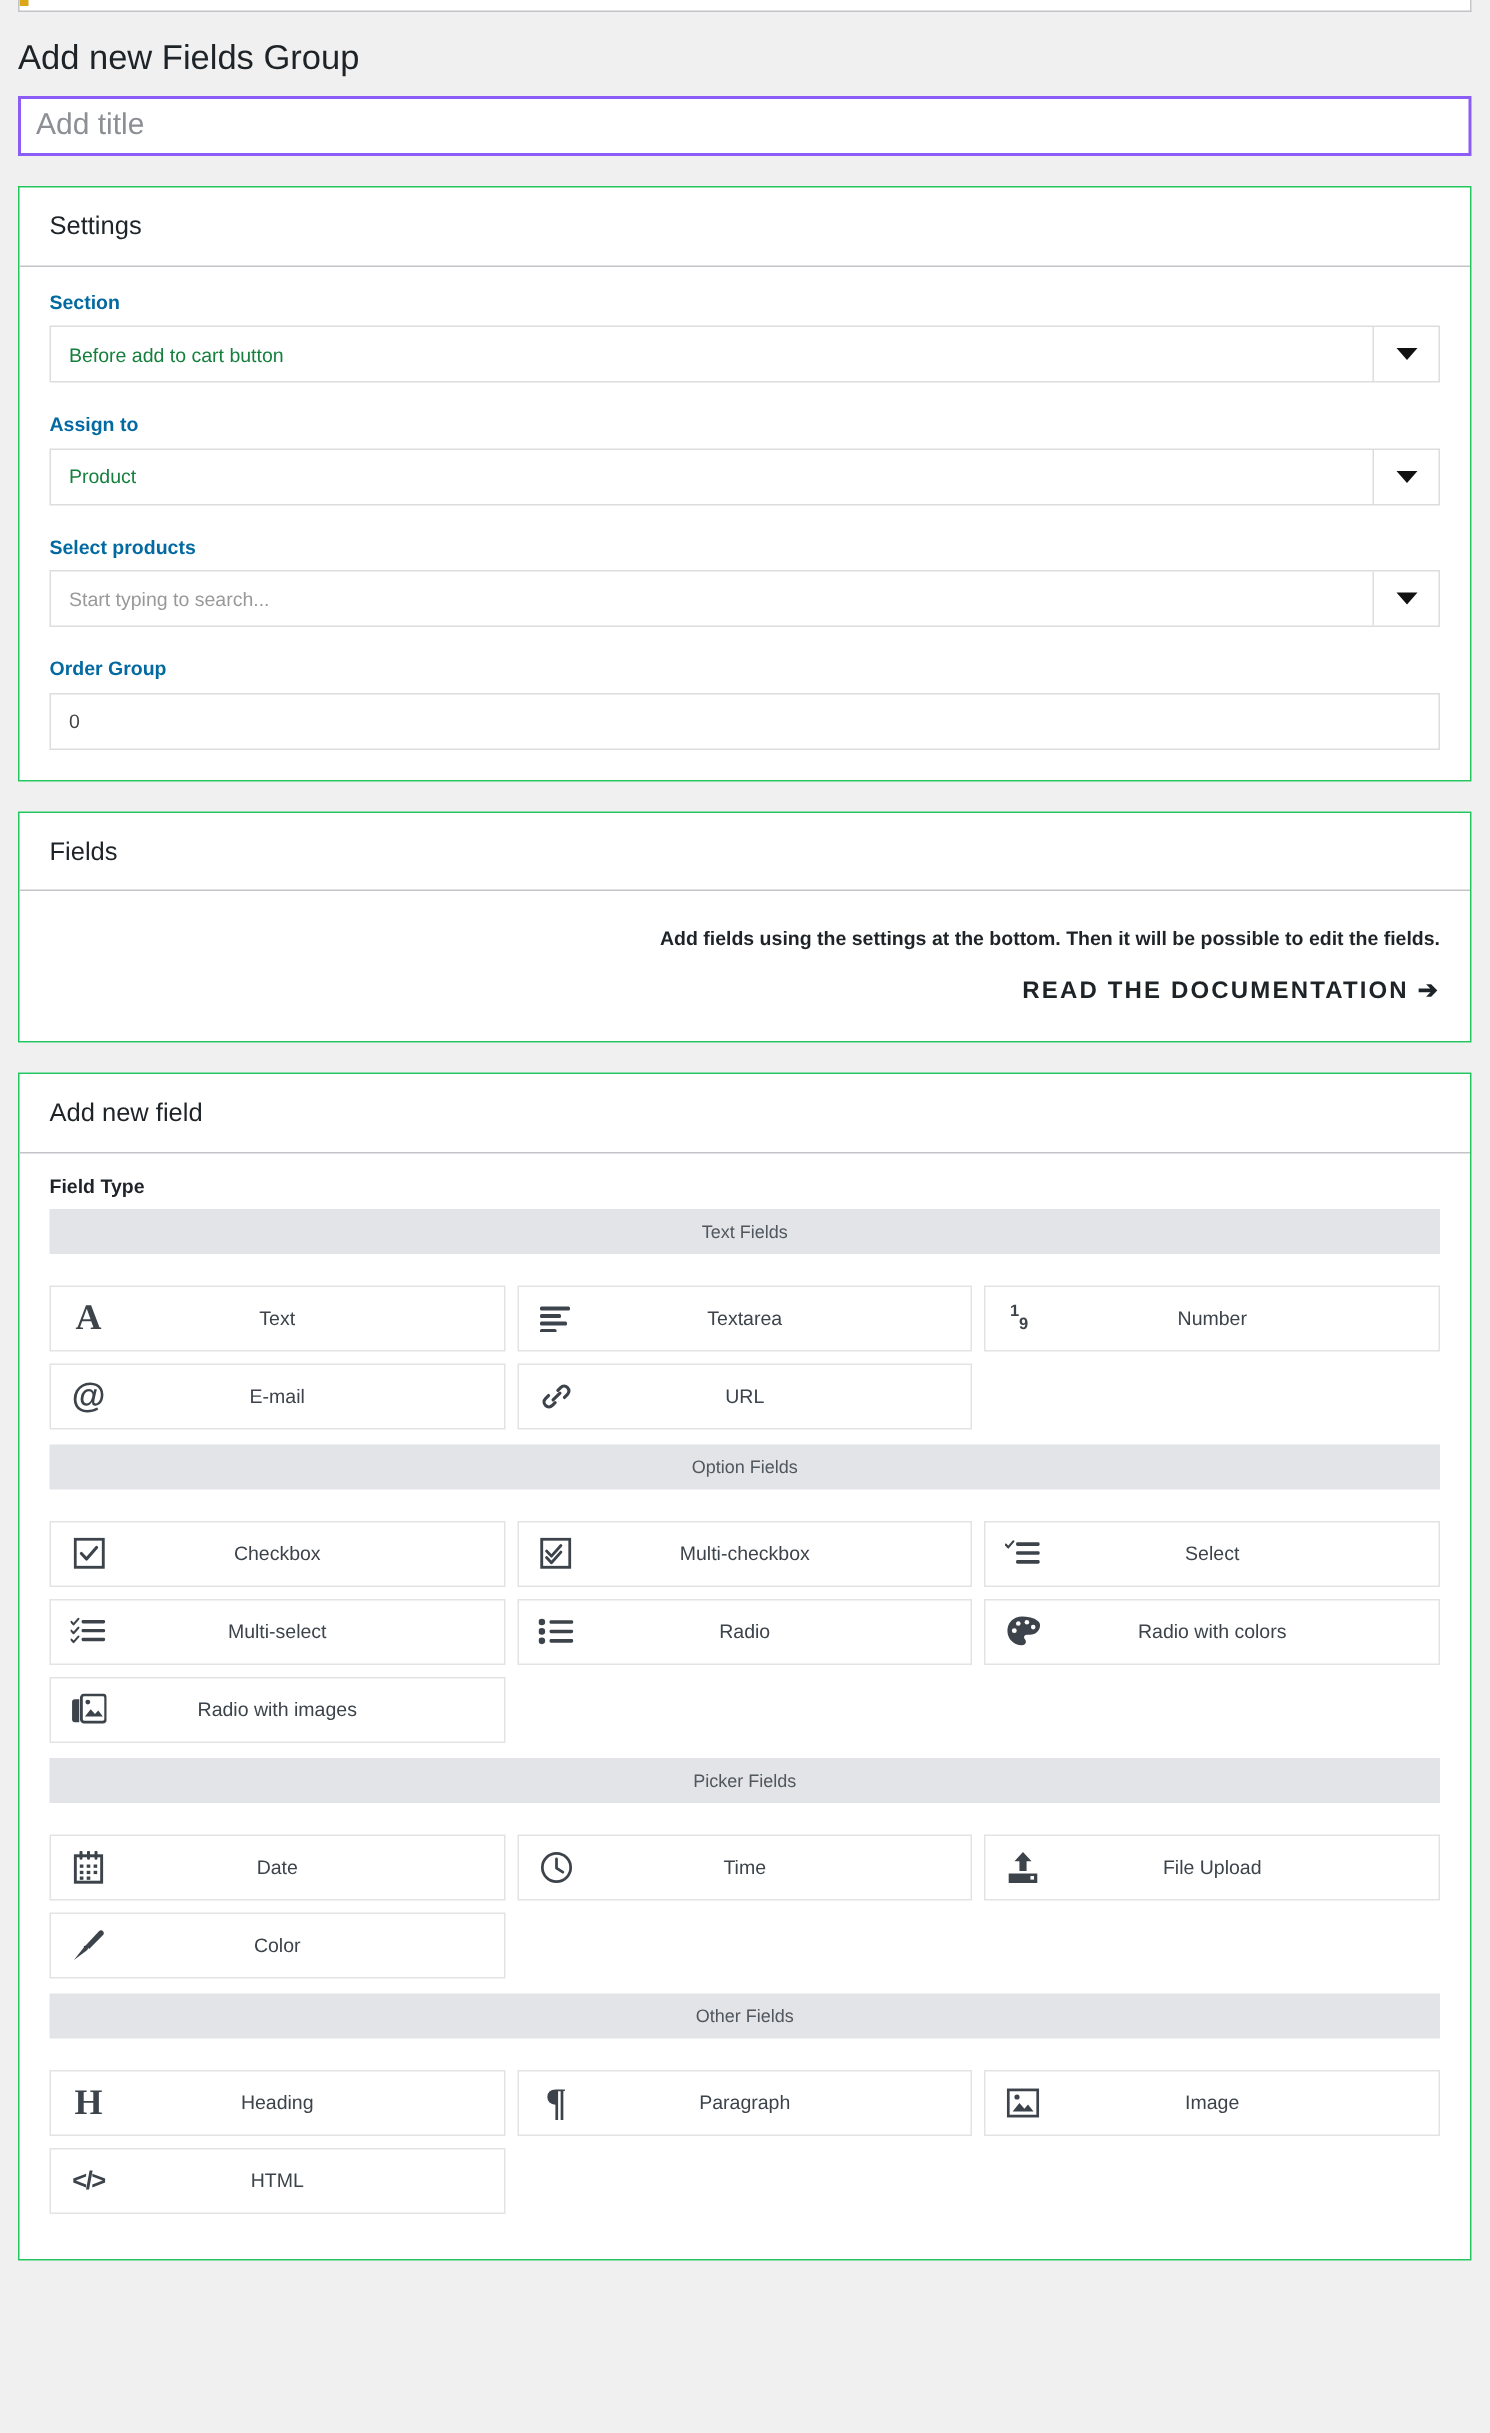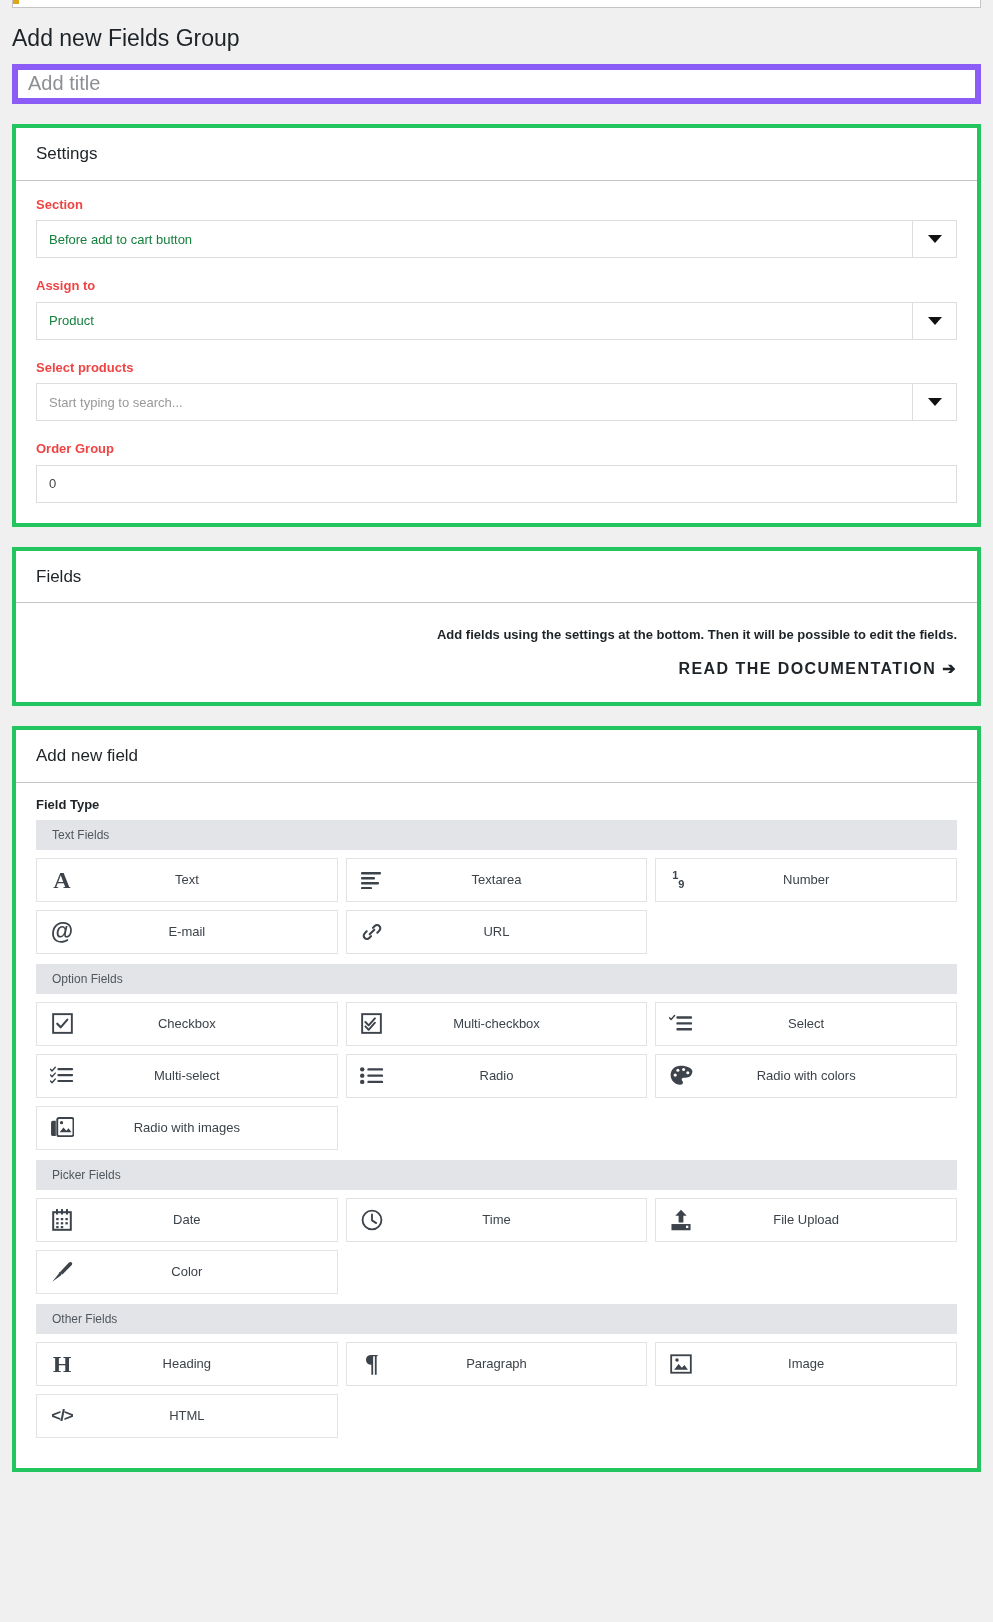--- a/index.html
+++ b/index.html
@@ -42,31 +42,31 @@
   .title-input-wrap { padding: 0 12px; }
   .title-input {
     width: 100%;
     height: 40px;
     padding: 3px 10px;
     font-size: 20px;
     font-family: "Liberation Sans", sans-serif;
     line-height: 1.4;
     color: #2c3338;
     background: #fff;
-    border: 6px solid #8b5cf6;
+    border: 2px solid #8b5cf6;
     border-radius: 0;
     outline: none;
   }
   .title-input::placeholder { color: #8c8f94; opacity: 1; }
 
   
   .panel {
     margin: 20px 12px 0 12px;
     background: #fff;
-    border: 4px solid #22c55e;
+    border: 1px solid #22c55e;
   }
   .panel-header {
     padding: 14px 14px 14px 20px;
     border-bottom: 1px solid #c3c4c7;
   }
   .panel-header h2 {
     margin: 0;
     font-size: 17px;
     font-weight: 400;
     line-height: 1.4;
@@ -74,21 +74,21 @@
   }
   .panel-body { padding: 14px 20px 20px 20px; }
 
   
   .field-row { margin-bottom: 18px; }
   .field-row:last-child { margin-bottom: 0; }
   .field-label {
     display: block;
     font-size: 13px;
     font-weight: 700;
-    color: #ef4444;
+    color: #0369a1;
     margin-bottom: 6px;
     line-height: 1.5;
   }
 
   .select-shell {
     display: flex;
     align-items: stretch;
     border: 1px solid #ddd;
     background: #fff;
     height: 38px;
@@ -158,22 +158,23 @@
     display: block;
     font-size: 13px;
     font-weight: 700;
     color: #1d2327;
     margin: 0 0 8px 0;
   }
   .group-head {
     background: #e2e4e7;
     color: #50575e;
     font-size: 12px;
-    padding: 8px 16px;
-    margin-bottom: 8px;
+    text-align: center;
+    padding: 8px 4px;
+    margin-bottom: 21px;
   }
   .tiles {
     display: grid;
     grid-template-columns: repeat(3, 1fr);
     gap: 8px;
     margin-bottom: 10px;
   }
   .tile {
     display: flex;
     align-items: center;

